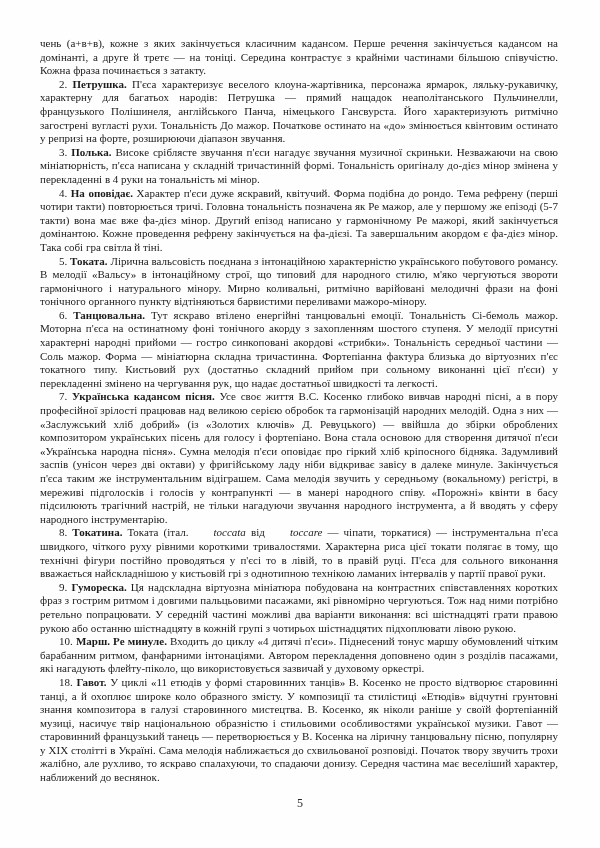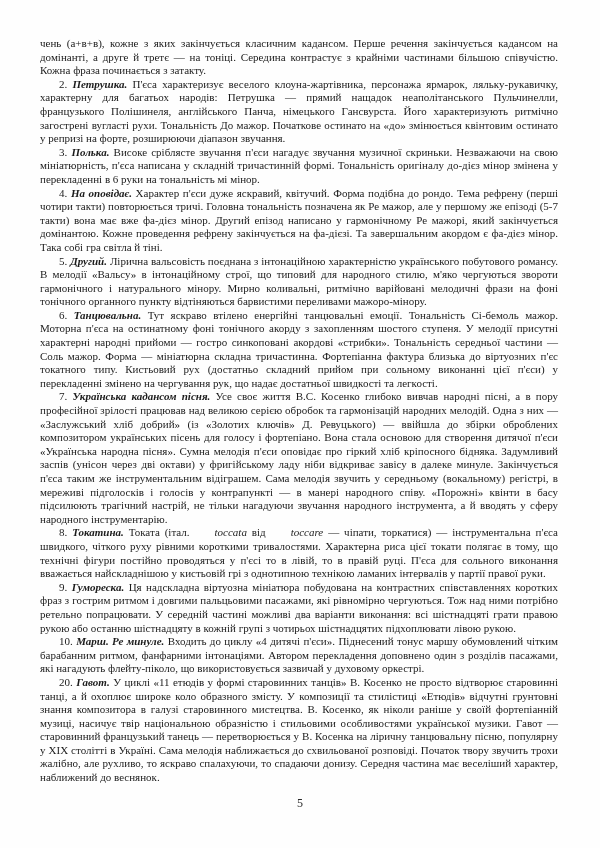--- a/index.html
+++ b/index.html
@@ -28,21 +28,20 @@
   }
   .textblock p.cont {
     text-indent: 0;
   }
   .num {
     font-style: normal;
     font-weight: normal;
   }
   .entry-title {
     font-weight: bold;
-    font-style: italic;
   }
   .lat-italic {
     font-style: italic;
     margin-left: 20px;
   }
   .page-number {
     position: absolute;
     bottom: 37px;
     left: 0;
     width: 100%;
@@ -61,32 +60,32 @@
 
     <p>
       <span class="num">2.</span>
       <span class="entry-title">Петрушка.</span>
       <span>П'єса характеризує веселого клоуна-жартівника, персонажа ярмарок, ляльку-рукавичку, характерну для багатьох народів: Петрушка — прямий нащадок неаполітанського Пульчинелли, французького Полішинеля, англійського Панча, німецького Гансвурста. Його характеризують ритмічно загострені вугласті рухи. Тональність До мажор. Початкове остинато на «до» змінюється квінтовим остинато у репризі на форте, розширюючи діапазон звучання.</span>
     </p>
 
     <p>
       <span class="num">3.</span>
       <span class="entry-title">Полька.</span>
-      <span>Високе сріблясте звучання п'єси нагадує звучання музичної скриньки. Незважаючи на свою мініатюрність, п'єса написана у складній тричастинній формі. Тональність оригіналу до-дієз мінор змінена у перекладенні в 6 руки на тональність мі мінор.</span>
+      <span>Високе сріблясте звучання п'єси нагадує звучання музичної скриньки. Незважаючи на свою мініатюрність, п'єса написана у складній тричастинній формі. Тональність оригіналу до-дієз мінор змінена у перекладенні в 4 руки на тональність мі мінор.</span>
     </p>
 
     <p>
       <span class="num">4.</span>
       <span class="entry-title">На оповідає.</span>
       <span>Характер п'єси дуже яскравий, квітучий. Форма подібна до рондо. Тема рефрену (перші чотири такти) повторюється тричі. Головна тональність позначена як Ре мажор, але у першому же епізоді (5-7 такти) вона має вже фа-дієз мінор. Другий епізод написано у гармонічному Ре мажорі, який закінчується домінантою. Кожне проведення рефрену закінчується на фа-дієзі. Та завершальним акордом є фа-дієз мінор. Така собі гра світла й тіні.</span>
     </p>
 
     <p>
       <span class="num">5.</span>
-      <span class="entry-title">Другий.</span>
+      <span class="entry-title">Токата.</span>
       <span>Лірична вальсовість поєднана з інтонаційною характерністю українського побутового романсу. В мелодії «Вальсу» в інтонаційному строї, що типовий для народного стилю, м'яко чергуються звороти гармонічного і натурального мінору. Мирно коливальні, ритмічно варійовані мелодичні фрази на фоні тонічного органного пункту відтіняються барвистими переливами мажоро-мінору.</span>
     </p>
 
     <p>
       <span class="num">6.</span>
       <span class="entry-title">Танцювальна.</span>
       <span>Тут яскраво втілено енергійні танцювальні емоції. Тональність Сі-бемоль мажор. Моторна п'єса на остинатному фоні тонічного акорду з захопленням шостого ступеня. У мелодії присутні характерні народні прийоми — гостро синкоповані акордові «стрибки». Тональність середньої частини — Соль мажор. Форма — мініатюрна складна тричастинна. Фортепіанна фактура близька до віртуозних п'єс токатного типу. Кистьовий рух (достатньо складний прийом при сольному виконанні цієї п'єси) у перекладенні змінено на чергування рук, що надає достатньої швидкості та легкості.</span>
     </p>
 
     <p>
@@ -107,21 +106,21 @@
       <span>Ця надскладна віртуозна мініатюра побудована на контрастних співставленнях коротких фраз з гострим ритмом і довгими пальцьовими пасажами, які рівномірно чергуються. Тож над ними потрібно ретельно попрацювати. У середній частині можливі два варіанти виконання: всі шістнадцяті грати правою рукою або останню шістнадцяту в кожній групі з чотирьох шістнадцятих підхоплювати лівою рукою.</span>
     </p>
 
     <p>
       <span class="num">10.</span>
       <span class="entry-title">Марш. Ре минуле.</span>
       <span>Входить до циклу «4 дитячі п'єси». Піднесений тонус маршу обумовлений чітким барабанним ритмом, фанфарними інтонаціями. Автором перекладення доповнено один з розділів пасажами, які нагадують флейту-піколо, що використовується зазвичай у духовому оркестрі.</span>
     </p>
 
     <p>
-      <span class="num">20.</span>
+      <span class="num">18.</span>
       <span class="entry-title">Гавот.</span>
       <span>У циклі «11 етюдів у формі старовинних танців» В. Косенко не просто відтворює старовинні танці, а й охоплює широке коло образного змісту. У композиції та стилістиці «Етюдів» відчутні грунтовні знання композитора в галузі старовинного мистецтва. В. Косенко, як ніколи раніше у своїй фортепіанній музиці, насичує твір національною образністю і стильовими особливостями української музики. Гавот — старовинний французький танець — перетворюється у В. Косенка на ліричну танцювальну пісню, популярну у XIX столітті в Україні. Сама мелодія наближається до схвильованої розповіді. Початок твору звучить трохи жалібно, але рухливо, то яскраво спалахуючи, то спадаючи донизу. Середня частина має веселіший характер, наближений до веснянок.</span>
     </p>
 
   </div>
 
   <div class="page-number">5</div>
 </div>
 
 </body></html>

